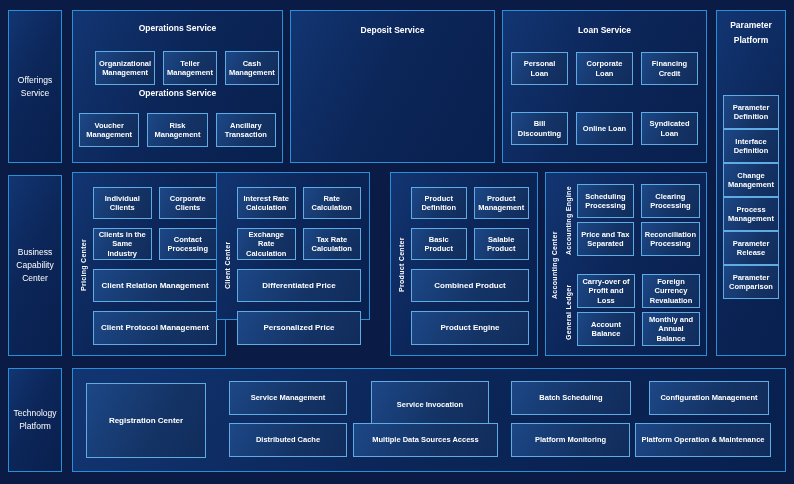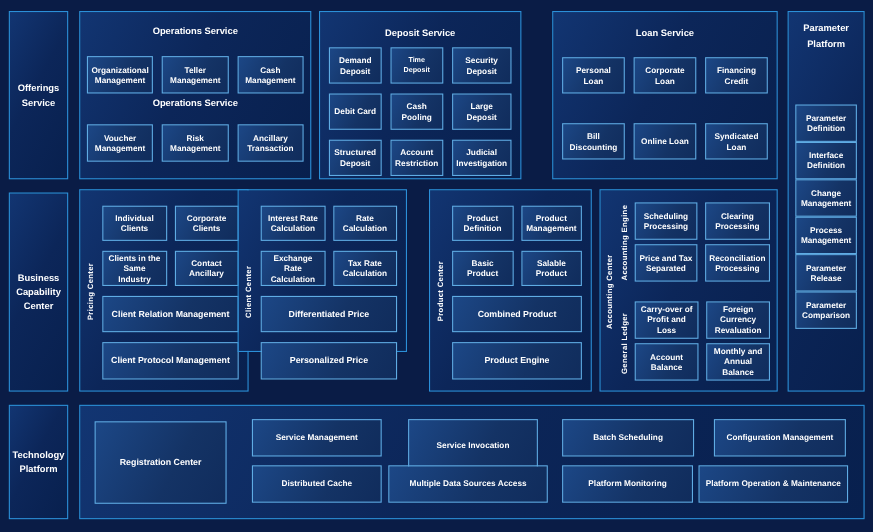--- a/index.html
+++ b/index.html
@@ -7,21 +7,21 @@
   body { font-family:"Liberation Sans", sans-serif; }
   .canvas { position:relative; width:794px; height:484px; background:#0a1c46; overflow:hidden; }
 
   .panel {
     position:absolute;
     border:1px solid #2b8fd8;
     background:linear-gradient(118deg,#123572 0%,#0c2659 45%,#08204e 100%);
   }
   .rail {
     display:flex; align-items:center; justify-content:center;
-    text-align:center; color:#ffffff; font-weight:bold; font-size:8.5px;
+    text-align:center; color:#ffffff; font-weight:normal; font-size:8.5px;
     line-height:1.5; padding:2px;
   }
   .panel-title {
     position:absolute; left:0; right:0; text-align:center;
     color:#ffffff; font-weight:bold; font-size:8.5px;
   }
   .box {
     border:1px solid #5face4;
     background:linear-gradient(118deg,#1c4786 0%,#143365 60%,#102c5c 100%);
     color:#ffffff; font-weight:bold; font-size:7.5px; line-height:1.25;
@@ -60,46 +60,35 @@
 <body>
 
 <div class="canvas">
 
   <div class="panel rail" style="left:8px;top:10px;width:54px;height:153px">Offerings Service</div>
   <div class="panel rail" style="left:8px;top:175px;width:54px;height:181px">Business Capability Center</div>
   <div class="panel rail" style="left:8px;top:368px;width:54px;height:104px">Technology Platform</div>
 
   <div class="panel" style="left:72px;top:10px;width:211px;height:153px">
     <div class="panel-title" style="top:12px">Operations Service</div>
-    <div class="grid3" style="left:6px;right:6px;top:40px;grid-auto-rows:34px">
+    <div class="grid3" style="left:22px;right:6px;top:40px;grid-auto-rows:34px">
       <div class="box">Organizational Management</div>
       <div class="box">Teller Management</div>
       <div class="box">Cash Management</div>
     </div>
     <div class="panel-title" style="top:77px">Operations Service</div>
     <div class="grid3" style="left:6px;right:6px;top:102px;grid-auto-rows:34px">
       <div class="box">Voucher Management</div>
       <div class="box">Risk Management</div>
       <div class="box">Ancillary Transaction</div>
     </div>
   </div>
 
-  <div class="panel" style="left:290px;top:10px;width:184px;height:153px">
+  <div class="panel" style="left:290px;top:10px;width:205px;height:153px">
     <div class="panel-title" style="top:14px">Deposit Service</div>
-    <div class="grid-deposit">
-      <div class="box">Demand Deposit</div>
-      <div class="box sm">Time Deposit</div>
-      <div class="box">Security Deposit</div>
-      <div class="box">Debit Card</div>
-      <div class="box">Cash Pooling</div>
-      <div class="box">Large Deposit</div>
-      <div class="box">Structured Deposit</div>
-      <div class="box">Account Restriction</div>
-      <div class="box">Judicial Investigation</div>
-    </div>
   </div>
 
   <div class="panel" style="left:502px;top:10px;width:205px;height:153px">
     <div class="panel-title" style="top:14px">Loan Service</div>
     <div class="grid3" style="left:8px;right:8px;top:41px;grid-auto-rows:33px">
       <div class="box">Personal Loan</div>
       <div class="box">Corporate Loan</div>
       <div class="box">Financing Credit</div>
     </div>
     <div class="grid3" style="left:8px;right:8px;top:101px;grid-auto-rows:33px">
@@ -123,21 +112,21 @@
 
   <div class="panel" style="left:72px;top:172px;width:154px;height:184px">
     <div class="vlabel" style="left:3px;top:8px;width:14px;height:168px">Pricing Center</div>
     <div class="mid-body" style="left:20px;right:8px;top:14px">
       <div class="pair">
         <div class="box">Individual Clients</div>
         <div class="box">Corporate Clients</div>
       </div>
       <div class="pair">
         <div class="box">Clients in the Same Industry</div>
-        <div class="box">Contact Ancillary</div>
+        <div class="box">Contact Processing</div>
       </div>
       <div class="box wide" style="height:33px">Client Relation Management</div>
       <div class="box wide" style="height:34px">Client Protocol Management</div>
     </div>
   </div>
 
   <div class="panel" style="left:216px;top:172px;width:154px;height:148px">
     <div class="vlabel" style="left:3px;top:8px;width:14px;height:168px">Client Center</div>
     <div class="mid-body" style="left:20px;right:8px;top:14px">
       <div class="pair">

